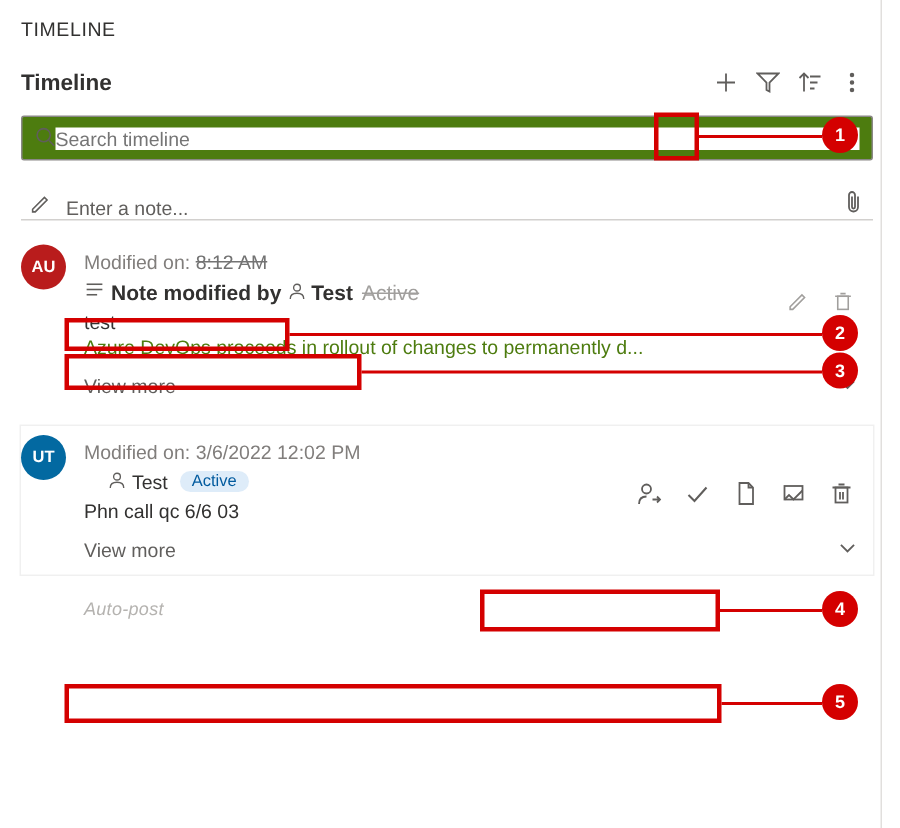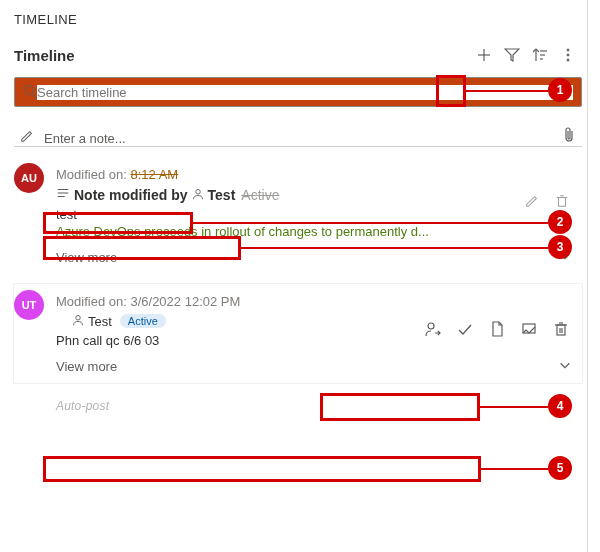--- a/index.html
+++ b/index.html
@@ -44,21 +44,21 @@
     }
     .icon-btn svg { stroke: currentColor; fill: none; }
     .search-box {
       border: 1px solid #8a8886;
       border-radius: 2px;
       height: 30px;
       display: flex;
       align-items: center;
       padding: 0 8px;
       margin-bottom: 6px;
-      background: #c2410c;
+      background: #4d7c0f;
     }
     .search-box input {
       border: none;
       outline: none;
       flex: 1;
       font-size: 13px;
       color: #605e5c;
     }
     .note-row {
       display: flex;
@@ -92,27 +92,27 @@
       height: 30px;
       border-radius: 50%;
       color: #fff;
       display: flex;
       align-items: center;
       justify-content: center;
       font-size: 11px;
       font-weight: 600;
     }
     .av1 { background: #b91c1c; }
-    .av2 { background: #d946ef; }
+    .av2 { background: #0369a1; }
     .mod-line {
       font-size: 13px;
       color: #817e7c;
       margin-bottom: 4px;
     }
-    .mod-time { color: #a16207; text-decoration: line-through; }
+    .mod-time { color: #737373; text-decoration: line-through; }
     .title-line {
       display: flex;
       align-items: center;
       gap: 4px;
       margin-bottom: 2px;
       flex-wrap: wrap;
     }
     .title-line .title {
       font-weight: 600;
       font-size: 14px;

